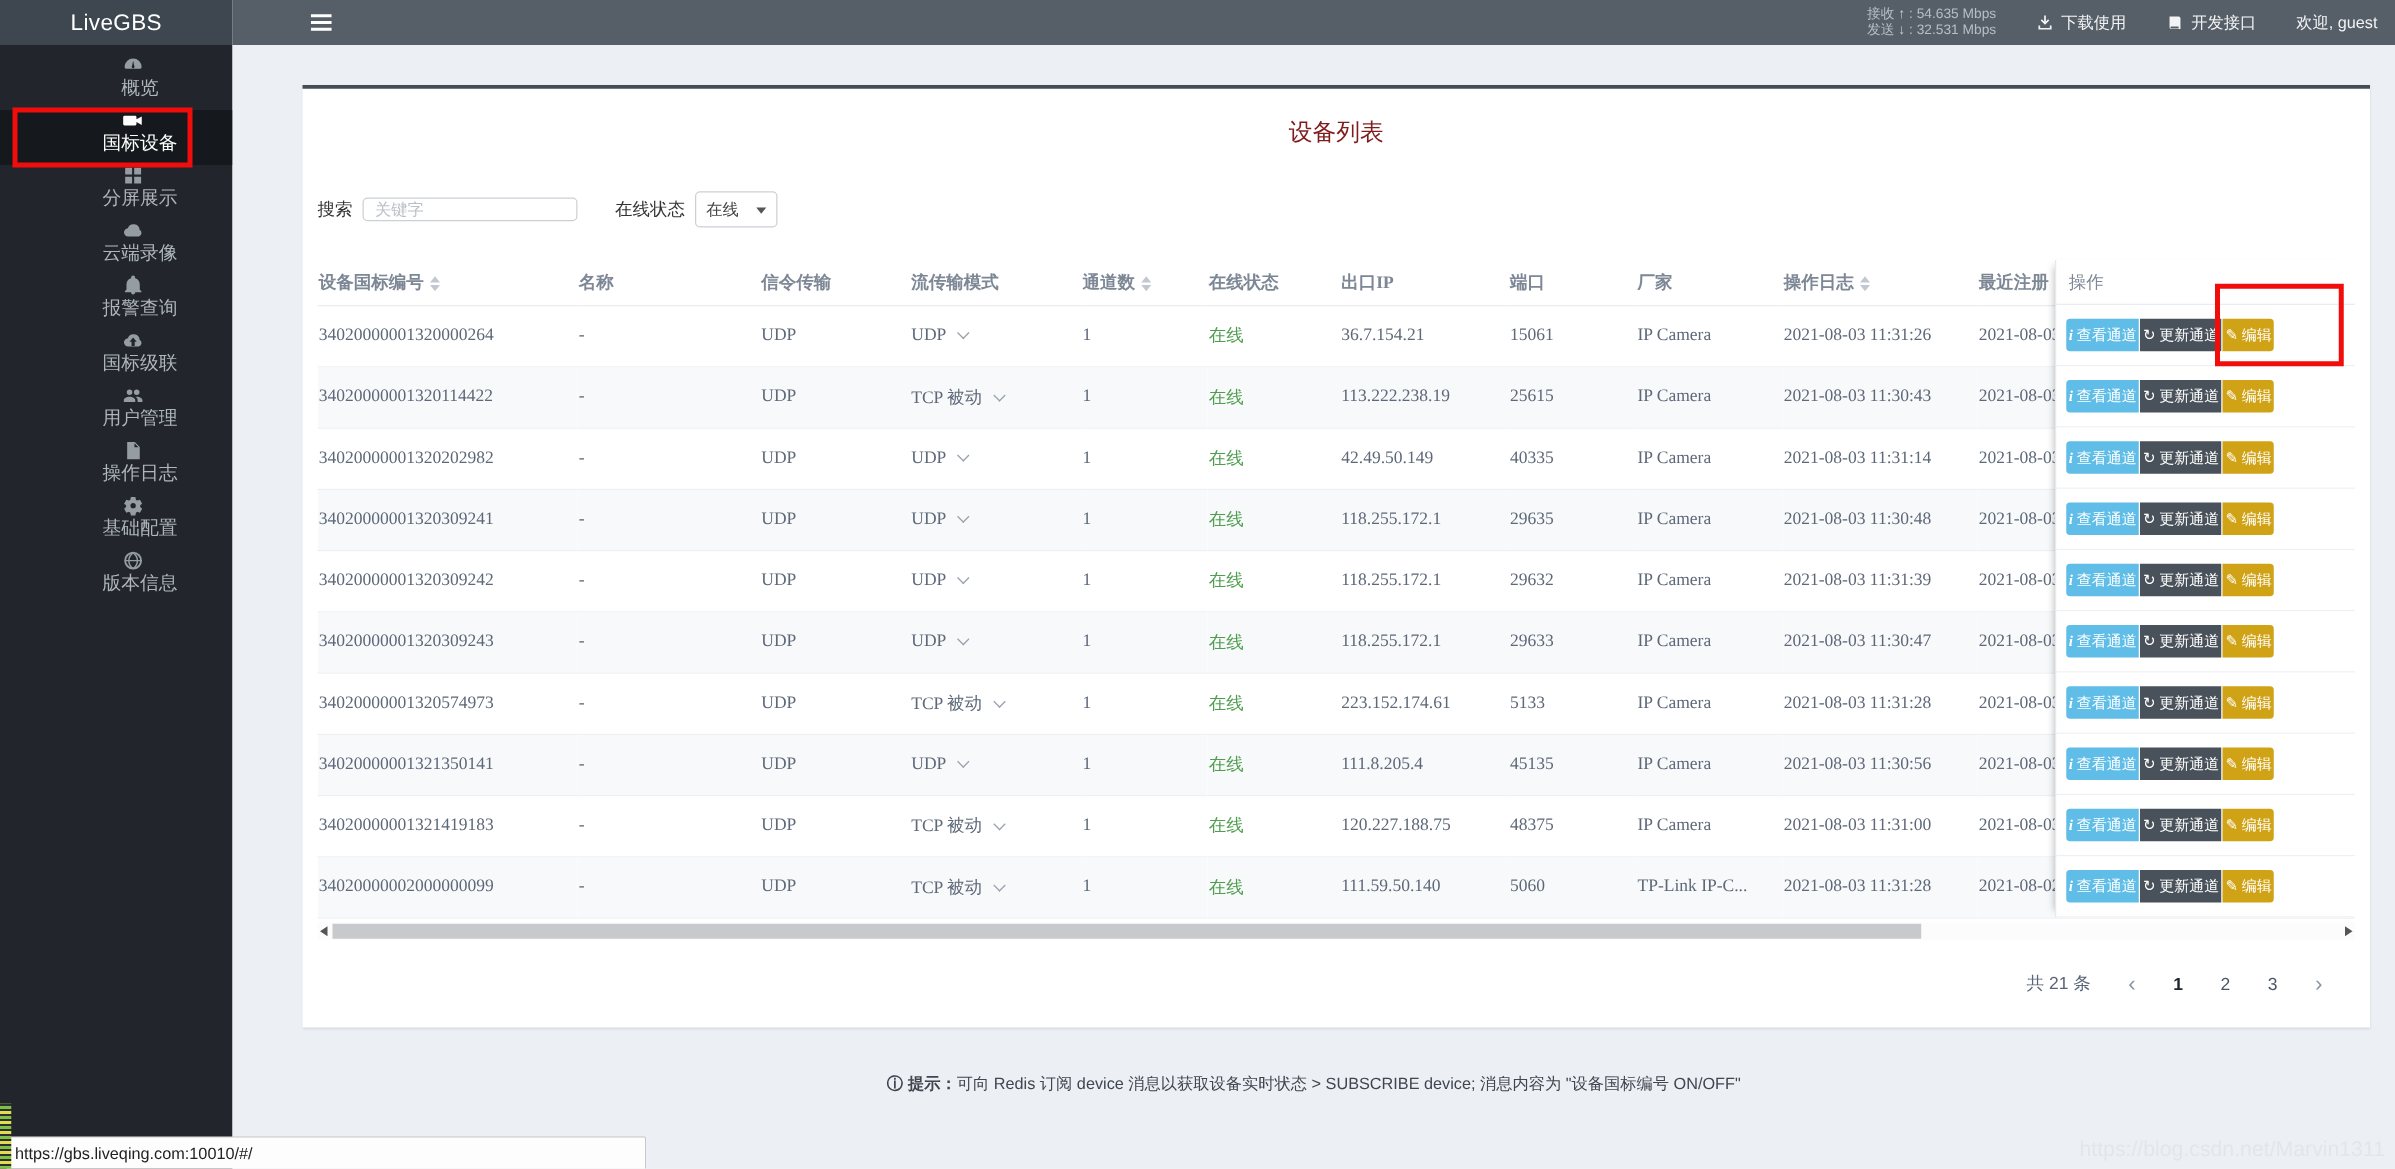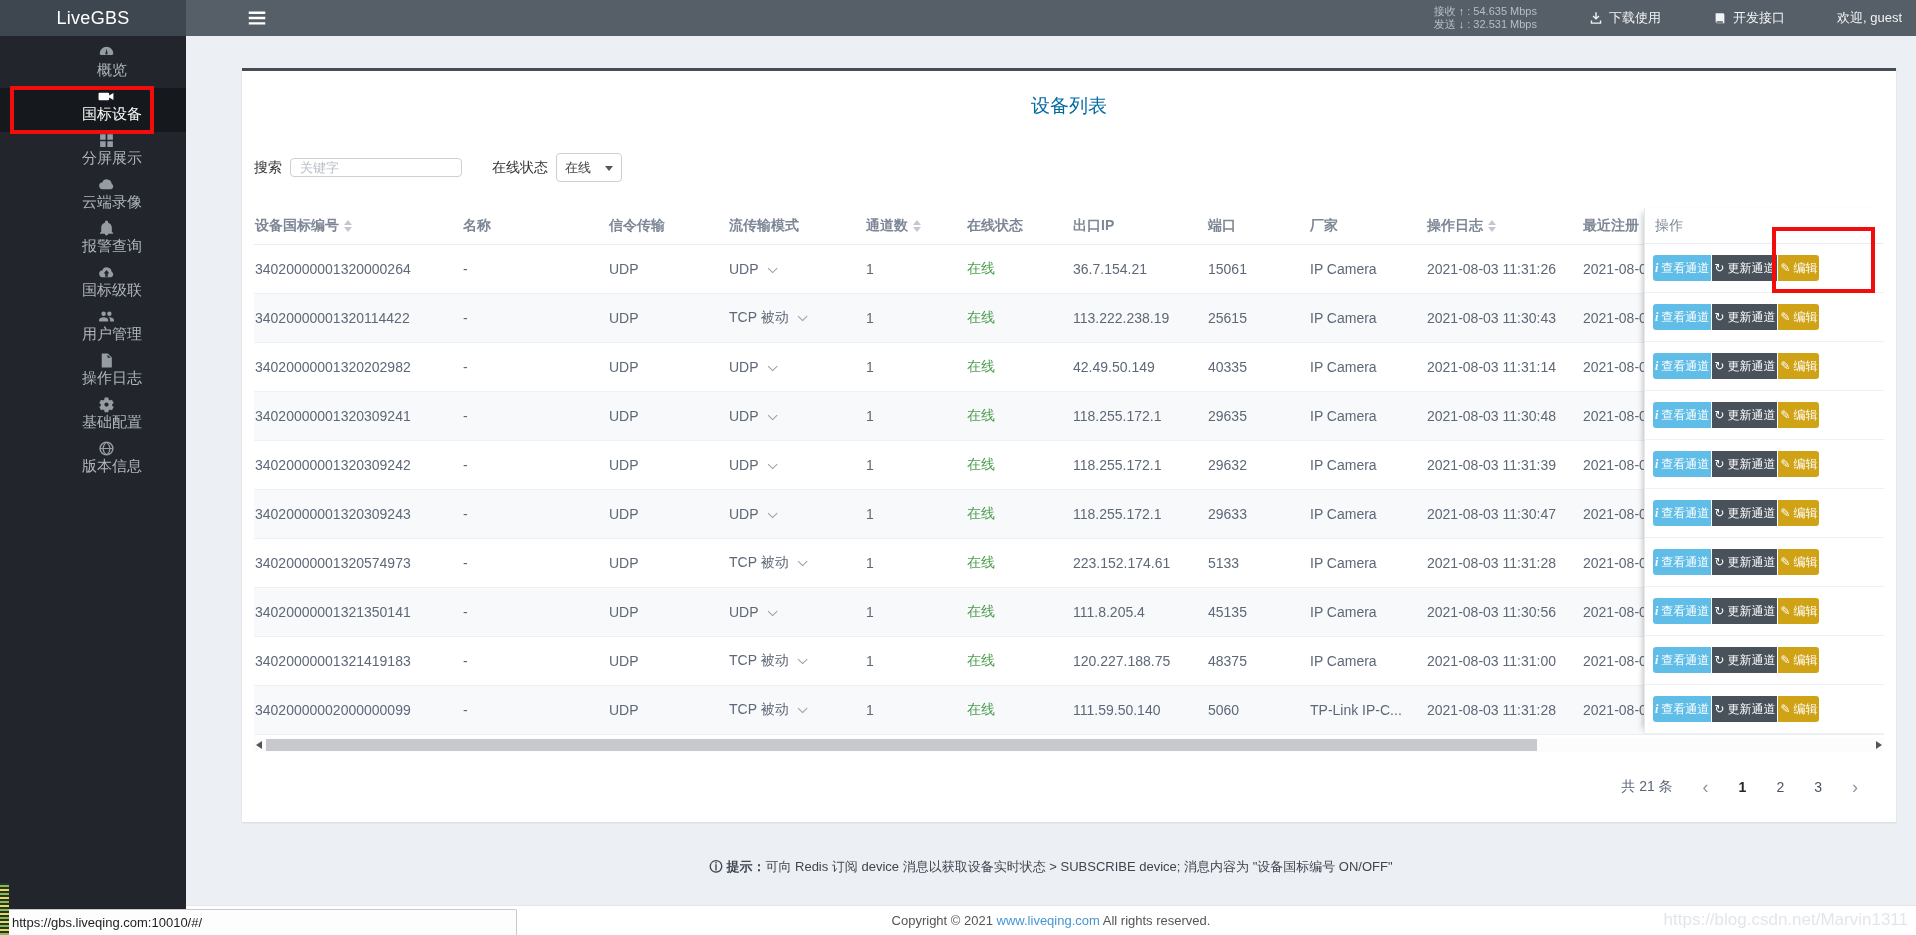--- a/index.html
+++ b/index.html
@@ -5,57 +5,57 @@
   * { margin:0; padding:0; box-sizing:border-box; }
   html,body { width:1916px; height:935px; overflow:hidden; }
   body { font-family:"Liberation Sans","DejaVu Sans",sans-serif; position:relative; background:#eceff3; }
 
   
   .topbar { height:36px; display:flex; }
   .logo-area { width:186px; background:#3e4650; color:#fff; font-size:18px;
     display:flex; align-items:center; justify-content:center; letter-spacing:.3px; }
   .navbar { flex:1; background:#565e67; display:flex; align-items:center; padding:0 14px 0 20px; }
   .hamburger { width:22px; height:22px; color:#fff; cursor:pointer; margin-left:40px; }
-  .nav-right { margin-left:auto; display:flex; align-items:center; gap:52px; }
+  .nav-right { margin-left:auto; display:flex; align-items:center; gap:32px; }
   .net-stats { font-size:11px; color:#b7bec5; line-height:13px; white-space:nowrap; }
   .net-stats .arrow { font-weight:bold; color:#c9cfd5; }
   .nav-item { color:#f1f3f5; font-size:13px; display:flex; align-items:center; gap:6px; cursor:pointer; white-space:nowrap; }
   .nav-item svg { width:14px; height:14px; }
 
   
   .shell { display:flex; height:899px; }
   .sidebar { width:186px; background:#22262c; padding-top:8px; flex:none; }
   .side-item { height:44px; display:flex; align-items:center; padding-left:38px;
     color:#aeb5bd; font-size:15px; cursor:pointer;flex-direction:column; }
   .side-item svg { width:17px; height:17px; margin-right:12px; color:#959ca4; flex:none; }
   .side-item.active { background:#15181c; color:#fff; }
   .side-item.active svg { color:#fff; }
 
   .main { flex:1; position:relative; background:#eceff3; overflow:hidden; }
 
   
   .card { margin:32px 20px 0 56px; background:#fff; border-top:3px solid #454c55;
     box-shadow:0 1px 2px rgba(0,0,0,.10); padding:22px 12px 26px 12px; }
-  .page-title { text-align:center; font-size:19px; color:#0369a1; font-weight:400; }
+  .page-title { text-align:center; font-size:19px; color:#7f1d1d; font-weight:400; }
 
   .filter-row { margin-top:34px; display:flex; align-items:center; font-size:14px; color:#333; }
   .filter-row label { margin-right:8px; }
   .search-input { width:172px; height:19px; border:1px solid #ccd0d5; border-radius:4px;
     padding:0 9px; font-size:13px; color:#333; outline:none; font-family:inherit; }
   .search-input::placeholder { color:#b9bfc7; }
   .status-label { margin-left:30px; }
   .fake-select { width:66px; height:29px; border:1px solid #ccd0d5; border-radius:4px;
     display:flex; align-items:center; justify-content:space-between; padding:0 8px; cursor:pointer;
     font-size:13px; color:#444; background:#fff; }
   .sel-caret { width:0; height:0; border-left:4px solid transparent; border-right:4px solid transparent;
     border-top:5px solid #555; margin-top:1px; }
 
   
   .table-zone { position:relative; margin-top:26px; }
-  table.dev { width:100%; border-collapse:collapse; table-layout:fixed; }
+  table.dev { width:100%; border-collapse:collapse; table-layout:fixed;font-family:Liberation Serif, serif; }
   th { height:36px; text-align:left; font-size:14px; font-weight:700; color:#7d8795;
     border-bottom:1px solid #e9ecf0; padding:0 4px 0 1px; white-space:nowrap; overflow:hidden; }
   td { height:49px; font-size:14px; color:#5d6878; border-bottom:1px solid #eef1f4;
     padding:0 4px 0 1px; white-space:nowrap; overflow:hidden; }
   tr.stripe td { background:#f8f9fb; }
   .green { color:#4f9e4f; }
   .sorter { display:inline-flex; flex-direction:column; vertical-align:middle; margin-left:5px; gap:2px; }
   .sorter i { width:0; height:0; border-left:4px solid transparent; border-right:4px solid transparent; display:block; }
   .sorter .up { border-bottom:5px solid #c3c8d0; }
   .sorter .dn { border-top:5px solid #c3c8d0; }
@@ -469,23 +469,20 @@
             <span class="pg-num">3</span>
           </span>
         <span class="pg-arrow">›</span>
       </div>
     </div>
 
     <div class="hint">
       <span class="i-ic">ⓘ</span><b>提示：</b><span>可向 Redis 订阅 device 消息以获取设备实时状态 &gt; SUBSCRIBE device; 消息内容为 "设备国标编号 ON/OFF"</span>
     </div>
 
-    <div class="footer">
-      <span>Copyright © 2021 </span><a>www.liveqing.com</a><span> All rights reserved.</span>
-    </div>
   </div>
 </div>
 
 <div class="redbox redbox-sidebar"></div>
 <div class="redbox redbox-actions"></div>
 <div class="status-tooltip">https://gbs.liveqing.com:10010/#/</div>
 <div class="stripes"></div>
 <div class="watermark">https://blog.csdn.net/Marvin1311</div>
 
 </body></html>

